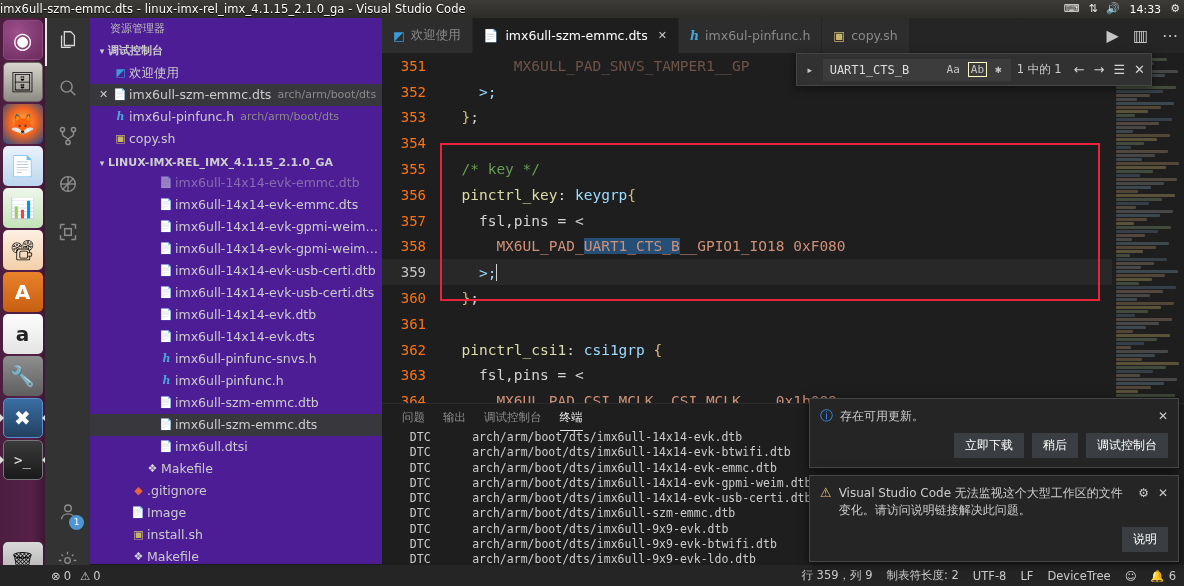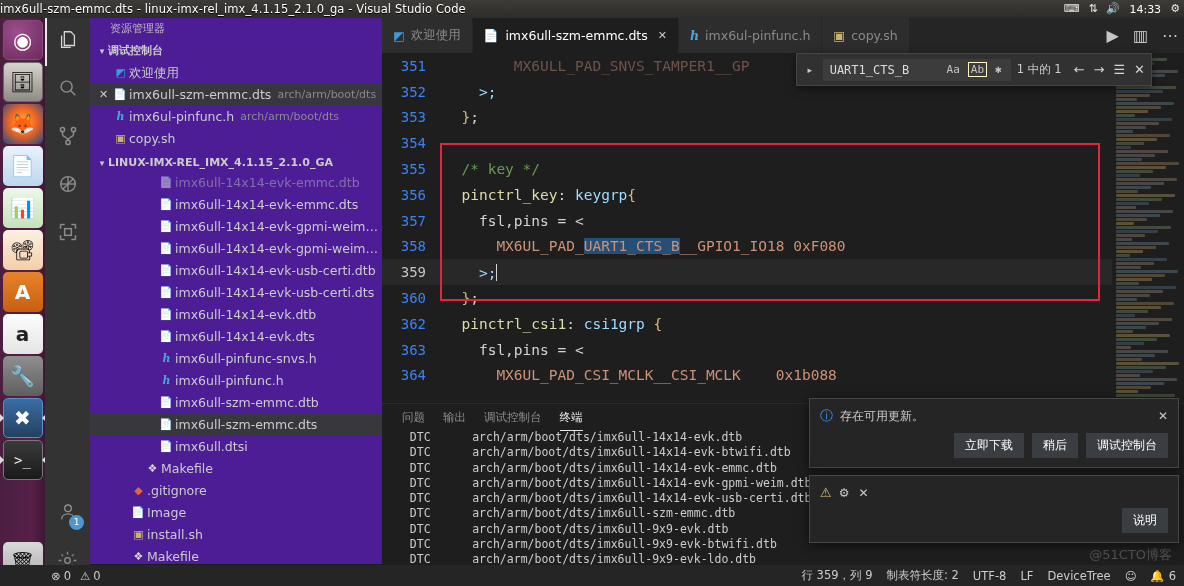--- a/index.html
+++ b/index.html
@@ -95,21 +95,21 @@
   .tab { height: 35px; display: flex; align-items: center; padding: 0 11px; gap: 6px;
      font-size: 12.5px; color: #8a8a8a; background: #2d2d2d; border-right: 1px solid #252526; white-space: nowrap;}
   .tab.active { background: #1e1e1e; color: #ffffff; }
   .tab .tx { font-size: 11px; color: #ccc; margin-left: 4px; }
   .editor-actions { position:absolute; right: 6px; top:0; height: 35px; display:flex; align-items:center; gap: 14px; color:#c5c5c5; }
 
   
   .code-area { position: absolute; top: 35px; left: 0; right: 0; height: 350px; background: #1e1e1e; overflow: hidden;
      font-family: "DejaVu Sans Mono", "Liberation Mono", monospace; font-size: 14.5px; }
   .cline { height: 25.8px; display: flex; align-items: center; white-space: pre; }
-  .gutter { width: 62px; text-align: right; padding-right: 18px; color: #3b82f6; flex: 0 0 62px; font-size: 14px;}
+  .gutter { width: 62px; text-align: right; padding-right: 18px; color: #f97316; flex: 0 0 62px; font-size: 14px;}
   .gutter.cur { color: #c6c6c6; }
   .ctext { flex: 1; color: #d4d4d4; position: relative; }
   .k-comment { color: #6a9955; }
   .k-label { color: #dcdcaa; }
   .k-brace { color: #d7ba7d; }
   .k-ident { color: #9cdcfe; }
   .k-str { color: #ce9178; }
   .k-plain { color: #d4d4d4; }
   .hl { background: #264f78; }
   .caret { display:inline-block; width: 1px; height: 17px; background:#d4d4d4; vertical-align:-3px;}
@@ -439,20 +439,21 @@
             <div class="cline"><div class="gutter">351</div><div class="ctext" style="opacity: 0.45;"><span class="k-str">        MX6ULL_PAD_SNVS_TAMPER1__GP</span></div></div>
             <div class="cline"><div class="gutter">352</div><div class="ctext"><span class="k-plain">    </span><span class="k-ident">&gt;;</span></div></div>
             <div class="cline"><div class="gutter">353</div><div class="ctext"><span class="k-plain">  </span><span class="k-brace">}</span><span class="k-plain">;</span></div></div>
             <div class="cline"><div class="gutter">354</div><div class="ctext"></div></div>
             <div class="cline"><div class="gutter">355</div><div class="ctext"><span class="k-plain">  </span><span class="k-comment">/* key */</span></div></div>
             <div class="cline"><div class="gutter">356</div><div class="ctext"><span class="k-plain">  </span><span class="k-label">pinctrl_key</span><span class="k-plain">: </span><span class="k-ident">keygrp</span><span class="k-brace">{</span></div></div>
             <div class="cline"><div class="gutter">357</div><div class="ctext"><span class="k-plain">    fsl,pins = &lt;</span></div></div>
             <div class="cline"><div class="gutter">358</div><div class="ctext"><span class="k-str">      MX6UL_PAD_</span><span class="k-str hl">UART1_CTS_B</span><span class="k-str">__GPIO1_IO18 0xF080</span></div></div>
             <div class="cline cur-line-bg"><div class="gutter cur">359</div><div class="ctext"><span class="k-ident">    &gt;;</span><span class="caret"></span></div></div>
             <div class="cline"><div class="gutter">360</div><div class="ctext"><span class="k-plain">  </span><span class="k-brace">}</span><span class="k-plain">;</span></div></div>
+            <div class="cline"><div class="gutter">361</div><div class="ctext"></div></div>
             <div class="cline"><div class="gutter">362</div><div class="ctext"><span class="k-plain">  </span><span class="k-label">pinctrl_csi1</span><span class="k-plain">: </span><span class="k-ident">csi1grp</span><span class="k-brace"> {</span></div></div>
             <div class="cline"><div class="gutter">363</div><div class="ctext"><span class="k-plain">    fsl,pins = &lt;</span></div></div>
             <div class="cline"><div class="gutter">364</div><div class="ctext"><span class="k-str">      MX6UL_PAD_CSI_MCLK__CSI_MCLK    0x1b088</span></div></div>
           </div>
         <div class="red-box" style="left:58px; top:90px; width:660px; height:158px;"></div>
       </div>
 
       <div class="minimap">
         <div id="minimap-host">
             <div class="mm-line" style="width: 14px; background: rgb(138, 123, 78); opacity: 0.55;"></div>
@@ -600,20 +601,21 @@
       <div class="notif-actions">
         <button class="nbtn">立即下载</button>
         <button class="nbtn">稍后</button>
         <button class="nbtn">调试控制台</button>
       </div>
     </div>
 
     <div class="notif" style="left:764px; top:457px; width:370px;">
       <div class="notif-row">
         <span class="notif-ico" style="color:#e5c07b;">⚠</span>
+        <span class="notif-msg">Visual Studio Code 无法监视这个大型工作区的文件变化。请访问说明链接解决此问题。</span>
         <span class="notif-ctl">
           <span>⚙</span>
           <span>✕</span>
         </span>
       </div>
       <div class="notif-actions">
         <button class="nbtn">说明</button>
       </div>
     </div>
 

